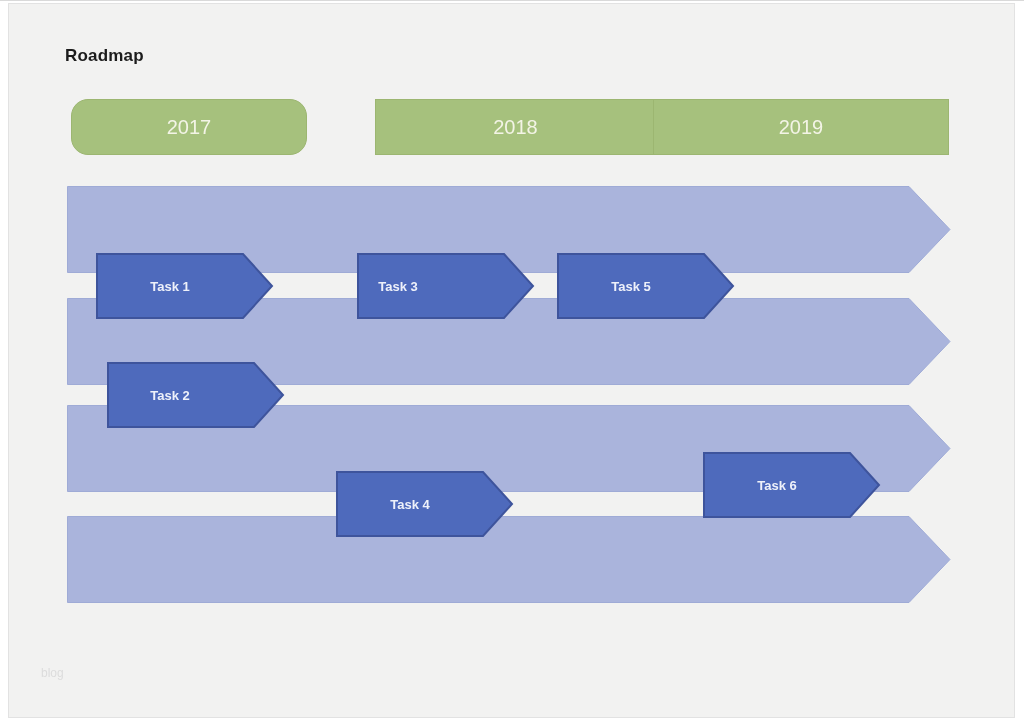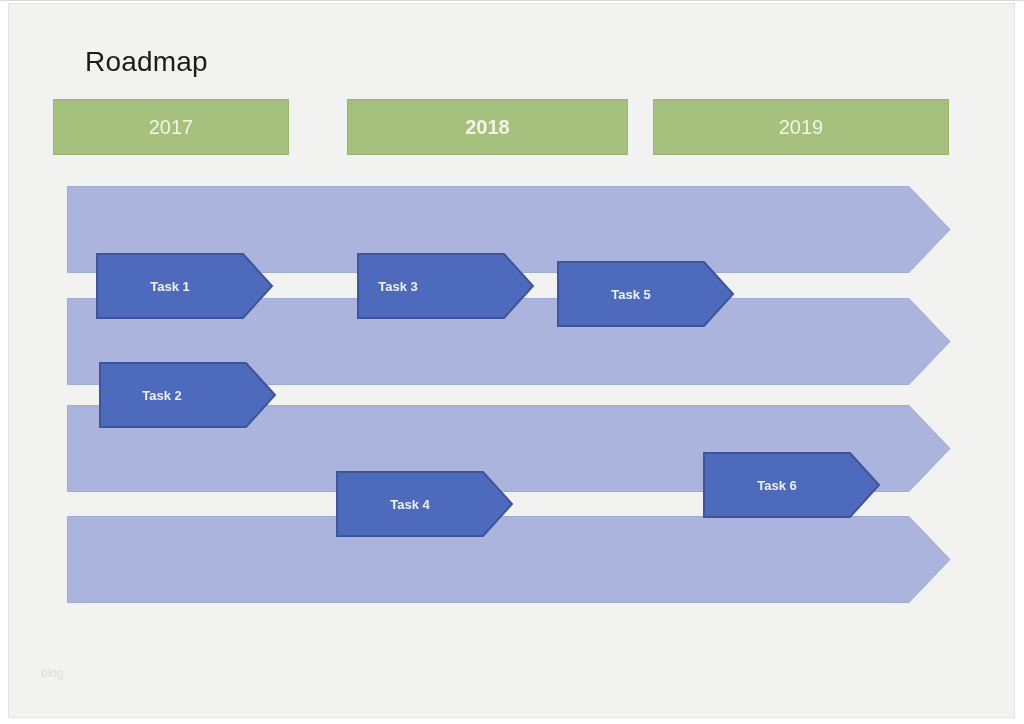--- a/index.html
+++ b/index.html
@@ -17,42 +17,42 @@
     position: absolute;
     left: 8px; top: 3px;
     width: 1007px; height: 715px;
     background: var(--c-slide_bg, #f2f2f1);
     border: 1px solid var(--c-slide_border, #e2e2e2);
     box-sizing: border-box;
   }
 
   .title {
     position: absolute;
-    left: 76px; top: 42px;
+    left: 56px; top: 42px;
     margin: 0;
-    font-size: 28px;
-    font-weight: 400;
+    font-size: 17px;
+    font-weight: 700;
     letter-spacing: 0.2px;
     color: var(--c-title_text, #1c1c1c);
   }
 
   .year {
     position: absolute;
     top: 95px; height: 56px;
     background: var(--c-year_fill, #a6c17d);
     border: 1px solid var(--c-year_border, #9cb671);
     box-sizing: border-box;
     display: flex;
     align-items: center;
     justify-content: center;
     font-size: 20px;
     color: var(--c-year_text, #f3f4e6);
   }
-  .year-1 { left: 44px;  width: 236px; }
-  .year-2 { left: 338px; width: 281px; font-weight: bold; }
+  .year-1 { left: 62px;  width: 236px; border-radius: 17px; }
+  .year-2 { left: 366px; width: 281px; }
   .year-3 { left: 644px; width: 296px; }
 
   .lane { position: absolute; left: 58px; width: 884px; height: 87px; }
   .lane svg { display: block; width: 884px; height: 87px; }
   .lane polygon {
     fill: var(--c-lane_fill, #aab4dc);
     stroke: var(--c-lane_border, #9fabd6);
     stroke-width: 1;
   }
   .lane-1 { top: 182px; }
@@ -73,22 +73,22 @@
     width: 148px; height: 100%;
     display: flex;
     align-items: center;
     justify-content: center;
     font-size: 13px;
     font-weight: 700;
     color: var(--c-task_text, #eef1fa);
   }
   .task-1 { left: 87px;  top: 249px; }
   .task-3 { left: 315px; top: 249px; padding-left: 33px; }
-  .task-5 { left: 548px; top: 249px; margin-top: 8px; }
-  .task-2 { left: 79px;  top: 358px; padding-left: 11px; }
+  .task-5 { left: 548px; top: 249px; }
+  .task-2 { left: 87px;  top: 358px; padding-left: 11px; }
   .task-4 { left: 327px; top: 467px; }
   .task-6 { left: 694px; top: 448px; }
 
   .watermark {
     position: absolute;
     left: 32px; top: 662px;
     font-size: 12px;
     color: var(--c-watermark_text, #dcdcdc);
   }
 </style>

